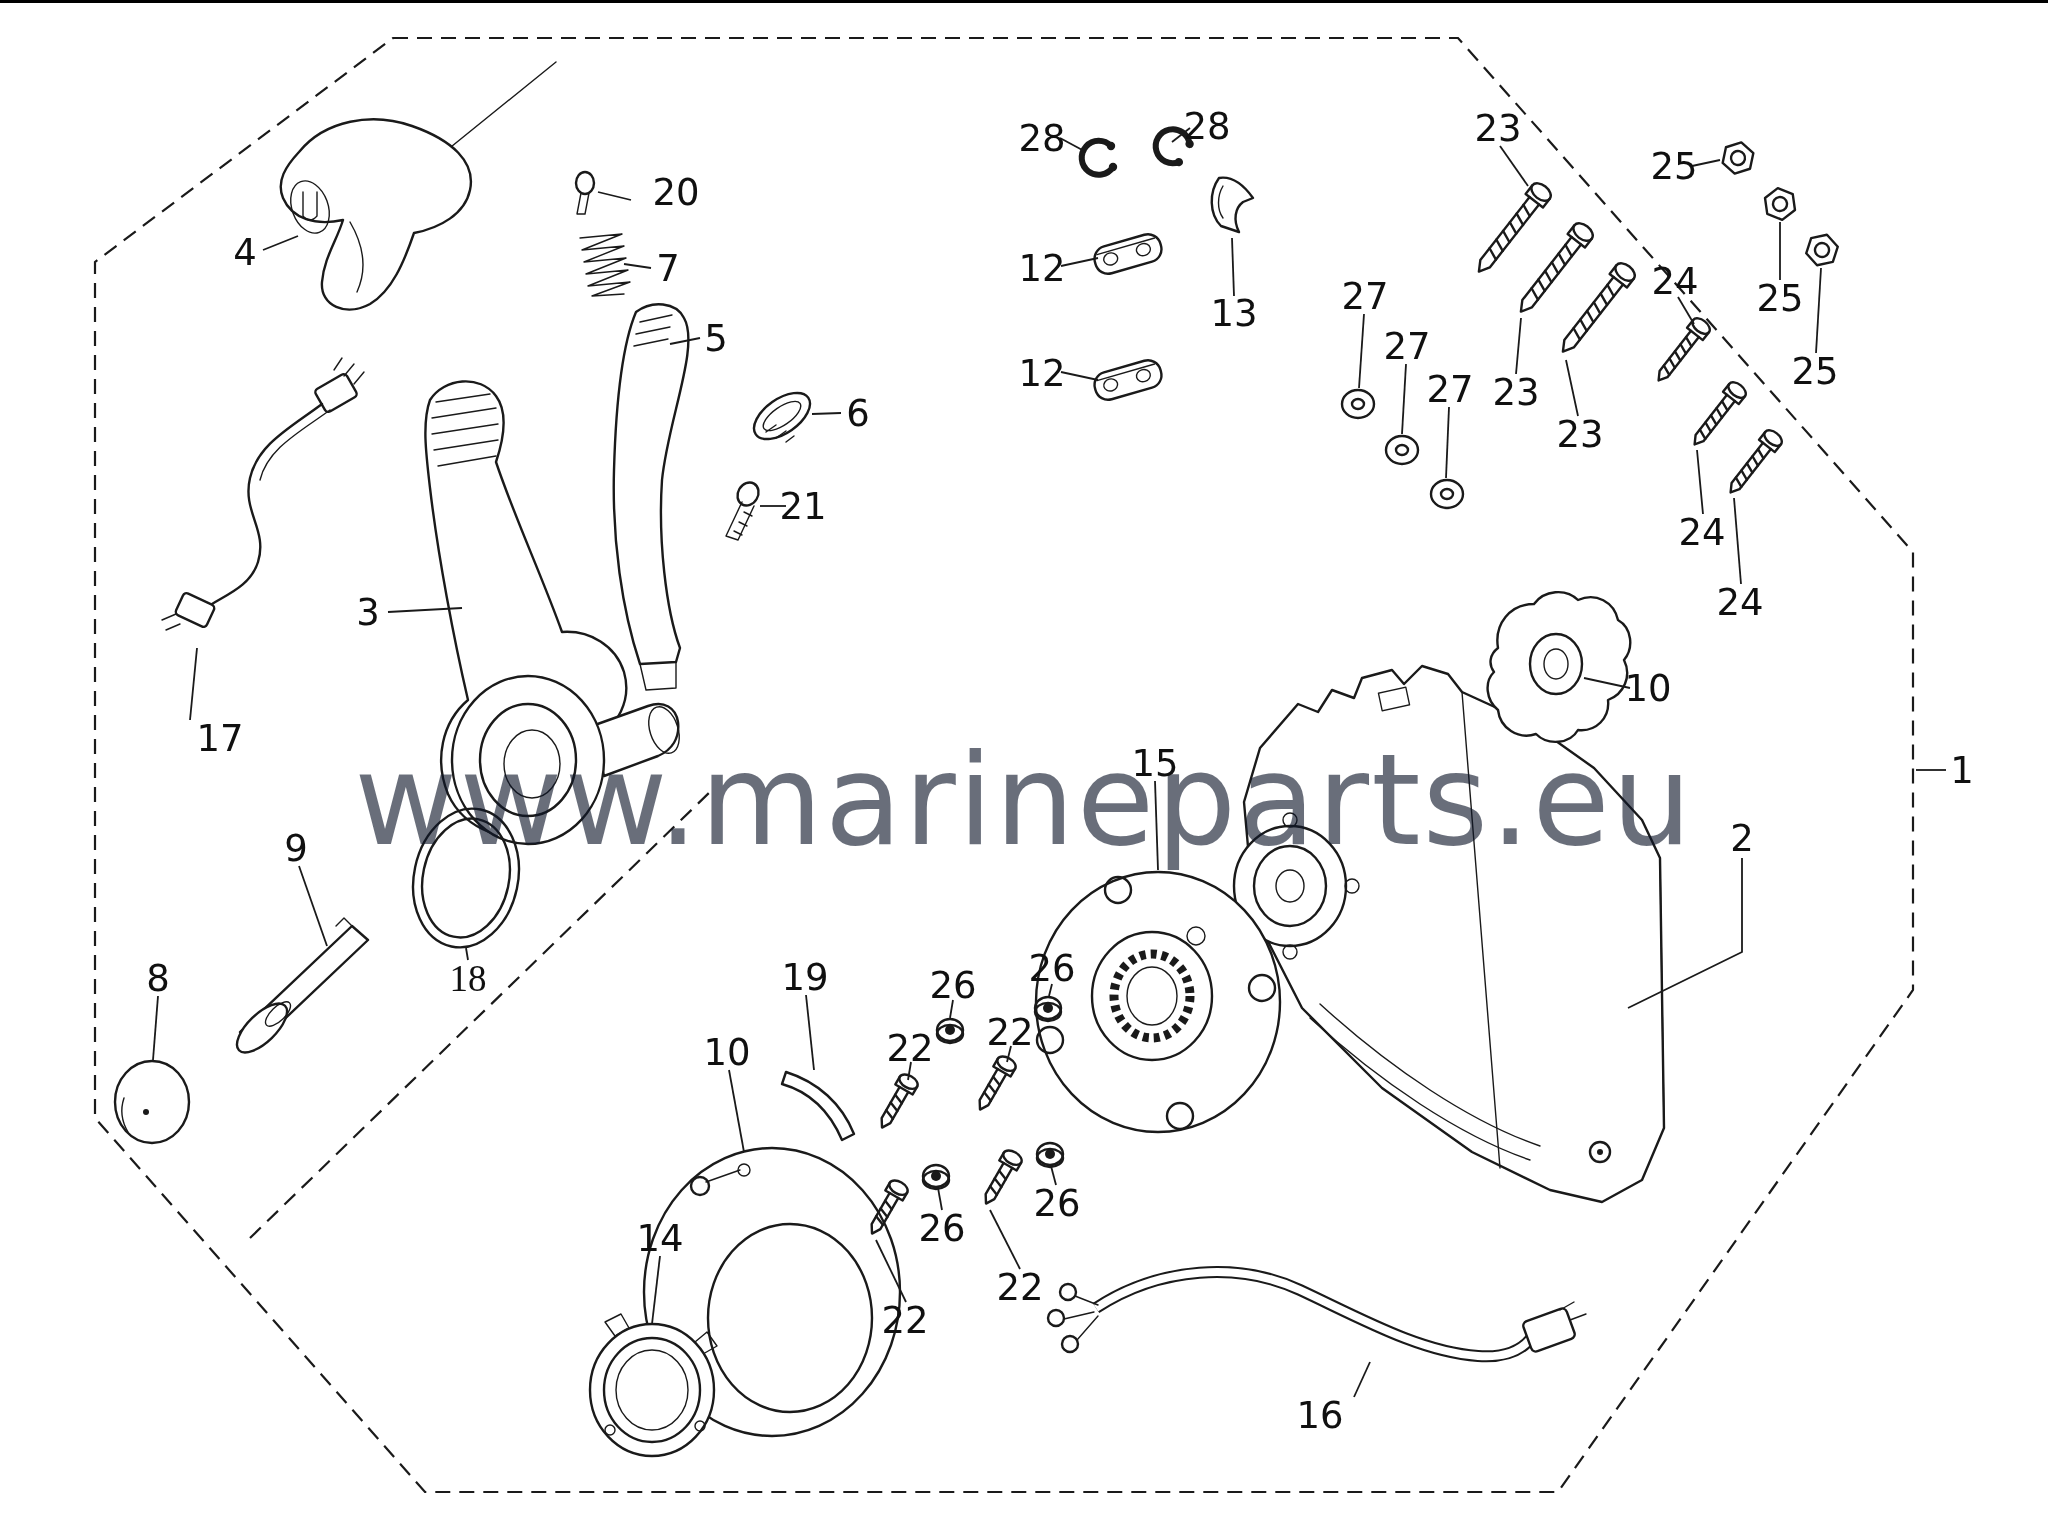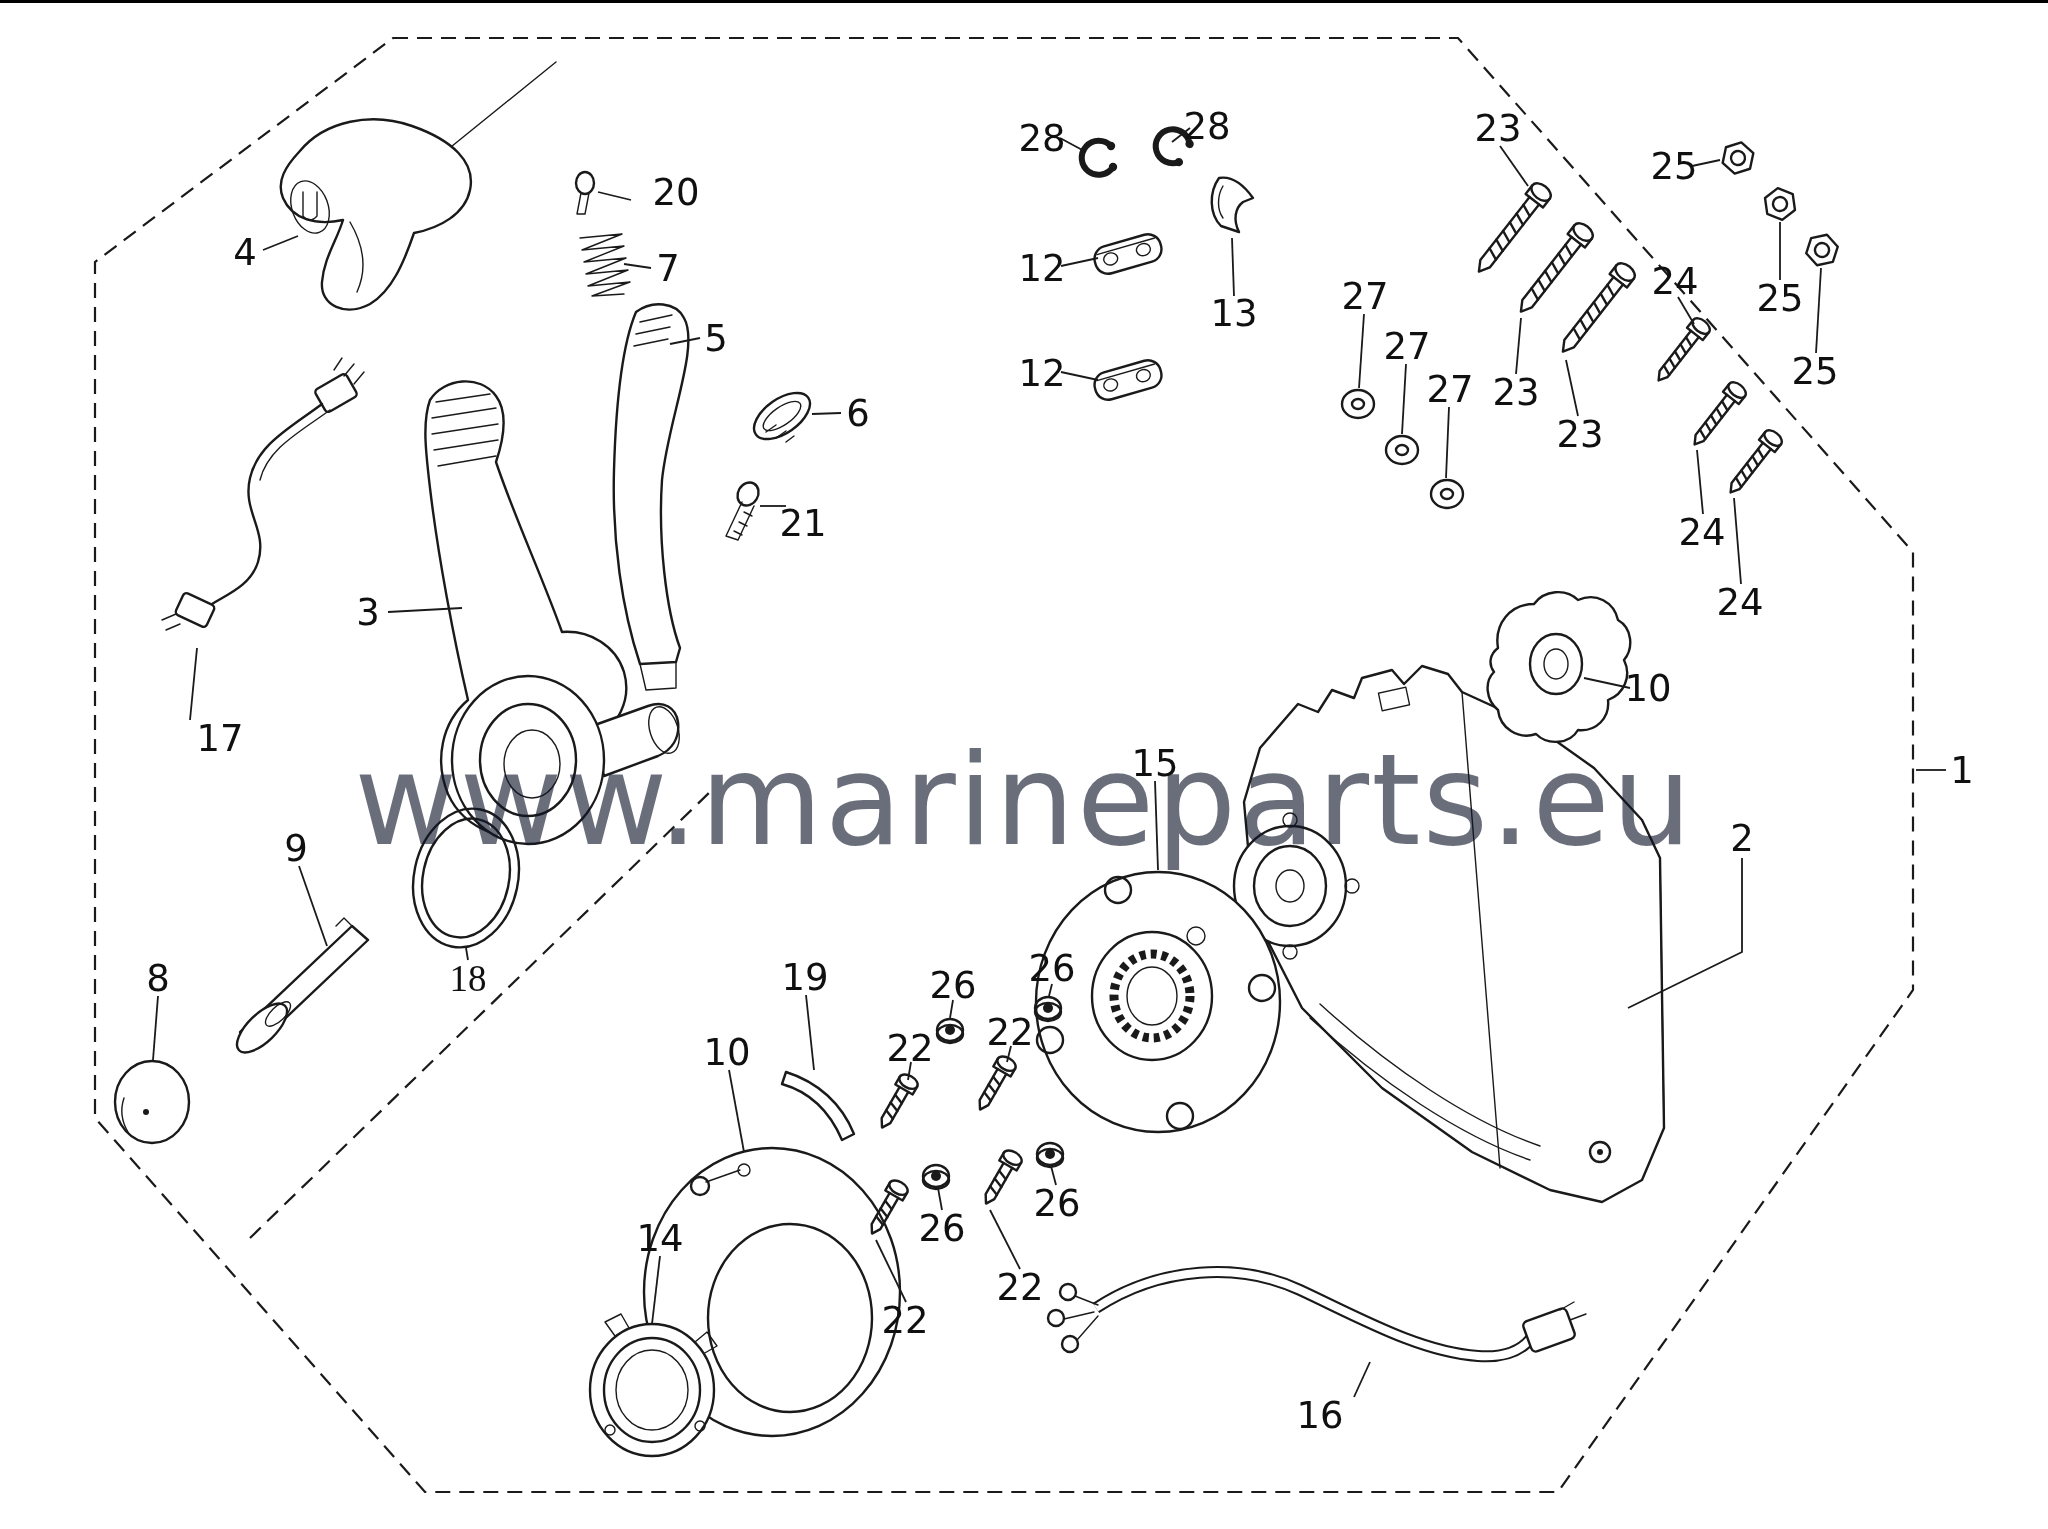--- a/index.html
+++ b/index.html
@@ -367,21 +367,21 @@
       <div class="callout" style="left: 1042px; top: 268px;">12</div>
       <div class="callout" style="left: 1042px; top: 373px;">12</div>
       <div class="callout" style="left: 1234px; top: 313px;">13</div>
       <div class="callout" style="left: 660px; top: 1238px; text-align: center;">14</div>
       <div class="callout" style="left: 1155px; top: 763px;">15</div>
       <div class="callout" style="left: 1320px; top: 1415px;">16</div>
       <div class="callout" style="left: 188px; top: 738px; margin-left: 32px;">17</div>
       <div class="callout" style="left: 468px; top: 978px; font-family: Liberation Serif, serif;">18</div>
       <div class="callout" style="left: 805px; top: 977px;">19</div>
       <div class="callout" style="left: 648px; top: 192px; margin-left: 28px;">20</div>
-      <div class="callout" style="left: 803px; top: 506px; margin-top: 17px;">21</div>
+      <div class="callout" style="left: 803px; top: 506px;">21</div>
       <div class="callout" style="left: 910px; top: 1048px;">22</div>
       <div class="callout" style="left: 1010px; top: 1032px;">22</div>
       <div class="callout" style="left: 905px; top: 1320px;">22</div>
       <div class="callout" style="left: 1020px; top: 1287px;">22</div>
       <div class="callout" style="left: 1498px; top: 128px;">23</div>
       <div class="callout" style="left: 1516px; top: 392px;">23</div>
       <div class="callout" style="left: 1580px; top: 434px;">23</div>
       <div class="callout" style="left: 1675px; top: 281px;">24</div>
       <div class="callout" style="left: 1702px; top: 532px;">24</div>
       <div class="callout" style="left: 1740px; top: 602px;">24</div>

